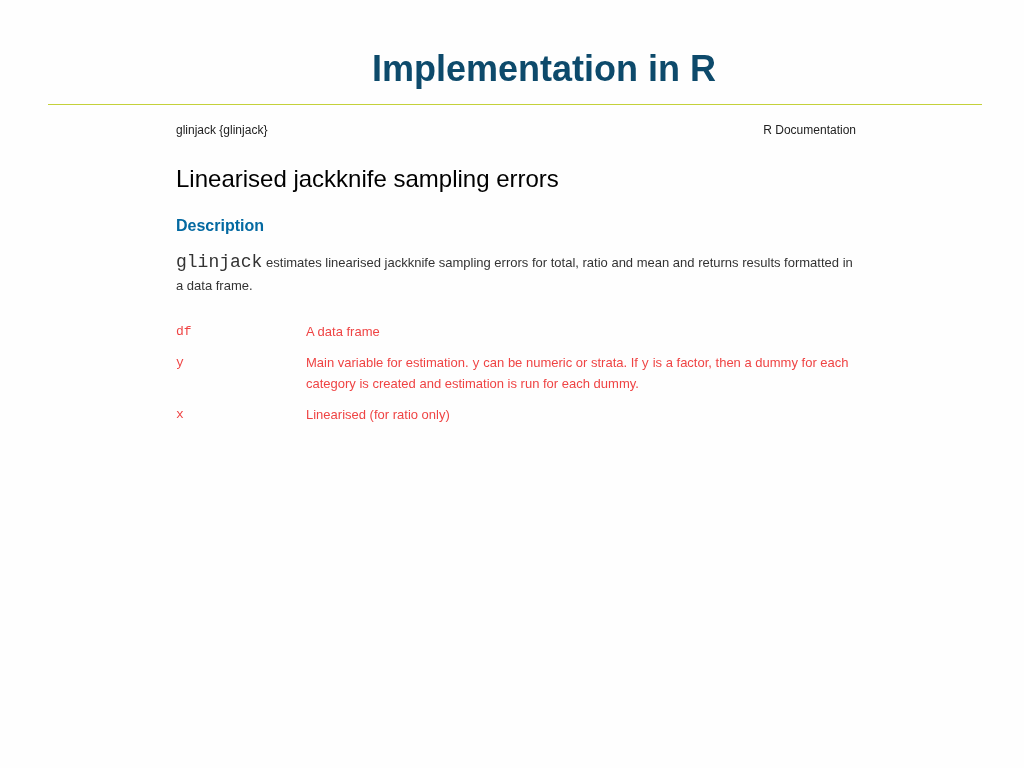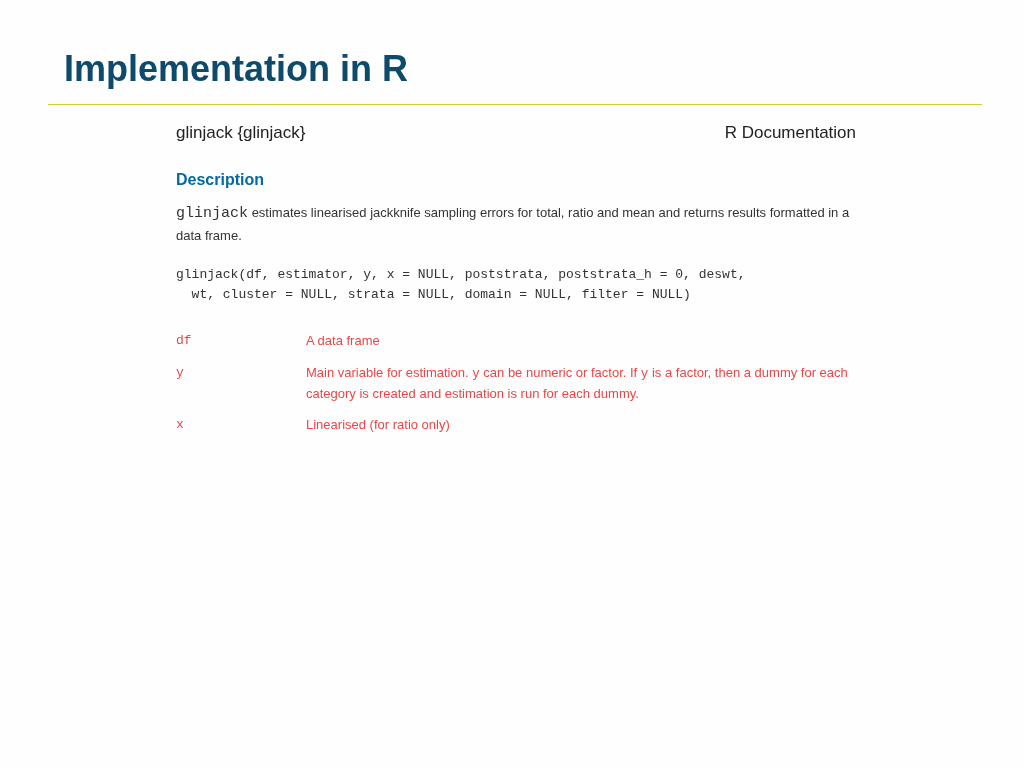--- a/index.html
+++ b/index.html
@@ -8,35 +8,36 @@
       height: 768px;
       background: #fefefe;
       font-family: Arial, Helvetica, sans-serif;
       overflow: hidden;
     }
     .slide-title {
       font-size: 36px;
       font-weight: bold;
       color: #0d4a6b;
       padding: 48px 0 14px 64px;
+      text-align: center;
     }
     .divider {
       height: 1px;
       background: #c4d13a;
       margin: 0 42px 0 48px;
     }
     .doc-container {
       margin: 18px 0 0 176px;
       width: 680px;
       color: #222;
     }
     .doc-header {
       display: flex;
       justify-content: space-between;
-      font-size: 17px;
+      font-size: 12px;
       margin-bottom: 28px;
       gap: 12px;
     }
     .doc-title {
       font-size: 24px;
       font-weight: normal;
       color: #000;
       margin-bottom: 24px;
     }
     .section-head {
@@ -46,21 +47,21 @@
       margin-bottom: 14px;
     }
     .desc-text {
       font-size: 13px;
       color: #333;
       line-height: 1.5;
       margin-bottom: 20px;
     }
     .mono {
       font-family: "Courier New", Courier, monospace;
-      font-size: 15px;
+      font-size: 18px;
     }
     .usage-block {
       font-family: "Courier New", Courier, monospace;
       font-size: 13px;
       color: #333;
       white-space: pre;
       line-height: 1.55;
       margin-bottom: 20px;
     }
     .args-table {
@@ -91,40 +92,39 @@
 <div class="slide-title">Implementation in R</div>
 <div class="divider"></div>
 
 <div class="doc-container">
 
   <div class="doc-header">
     <span>glinjack {glinjack}</span>
     <span>R Documentation</span>
   </div>
 
+  <h2 class="doc-title">Linearised jackknife sampling errors</h2>
 
   <h3 class="section-head">Description</h3>
   <p class="desc-text">
     <span class="mono">glinjack</span><span> estimates linearised jackknife sampling errors for total, ratio and mean and returns results formatted in a data frame.</span>
   </p>
 
-  <div class="usage-block">glinjack(df, estimator, y, x = NULL, poststrata, poststrata_h = 0, deswt,
-  wt, cluster = NULL, strata = NULL, domain = NULL, filter = NULL)</div>
 
 
   <table class="args-table">
     <tbody>
         <tr>
       <td class="arg-name">df</td>
       <td class="arg-desc">A data frame</td>
     </tr>
     <tr>
       <td class="arg-name">y</td>
       <td class="arg-desc">
-        <span>Main variable for estimation. </span><span class="mono">y</span><span> can be numeric or factor. If </span><span class="mono">y</span><span> is a factor, then a dummy for each category is created and estimation is run for each dummy.</span>
+        <span>Main variable for estimation. </span><span class="mono">y</span><span> can be numeric or strata. If </span><span class="mono">y</span><span> is a factor, then a dummy for each category is created and estimation is run for each dummy.</span>
       </td>
     </tr>
     <tr>
       <td class="arg-name">x</td>
       <td class="arg-desc">Linearised (for ratio only)</td>
     </tr>
   </tbody>
     </table>
 
 </div>

